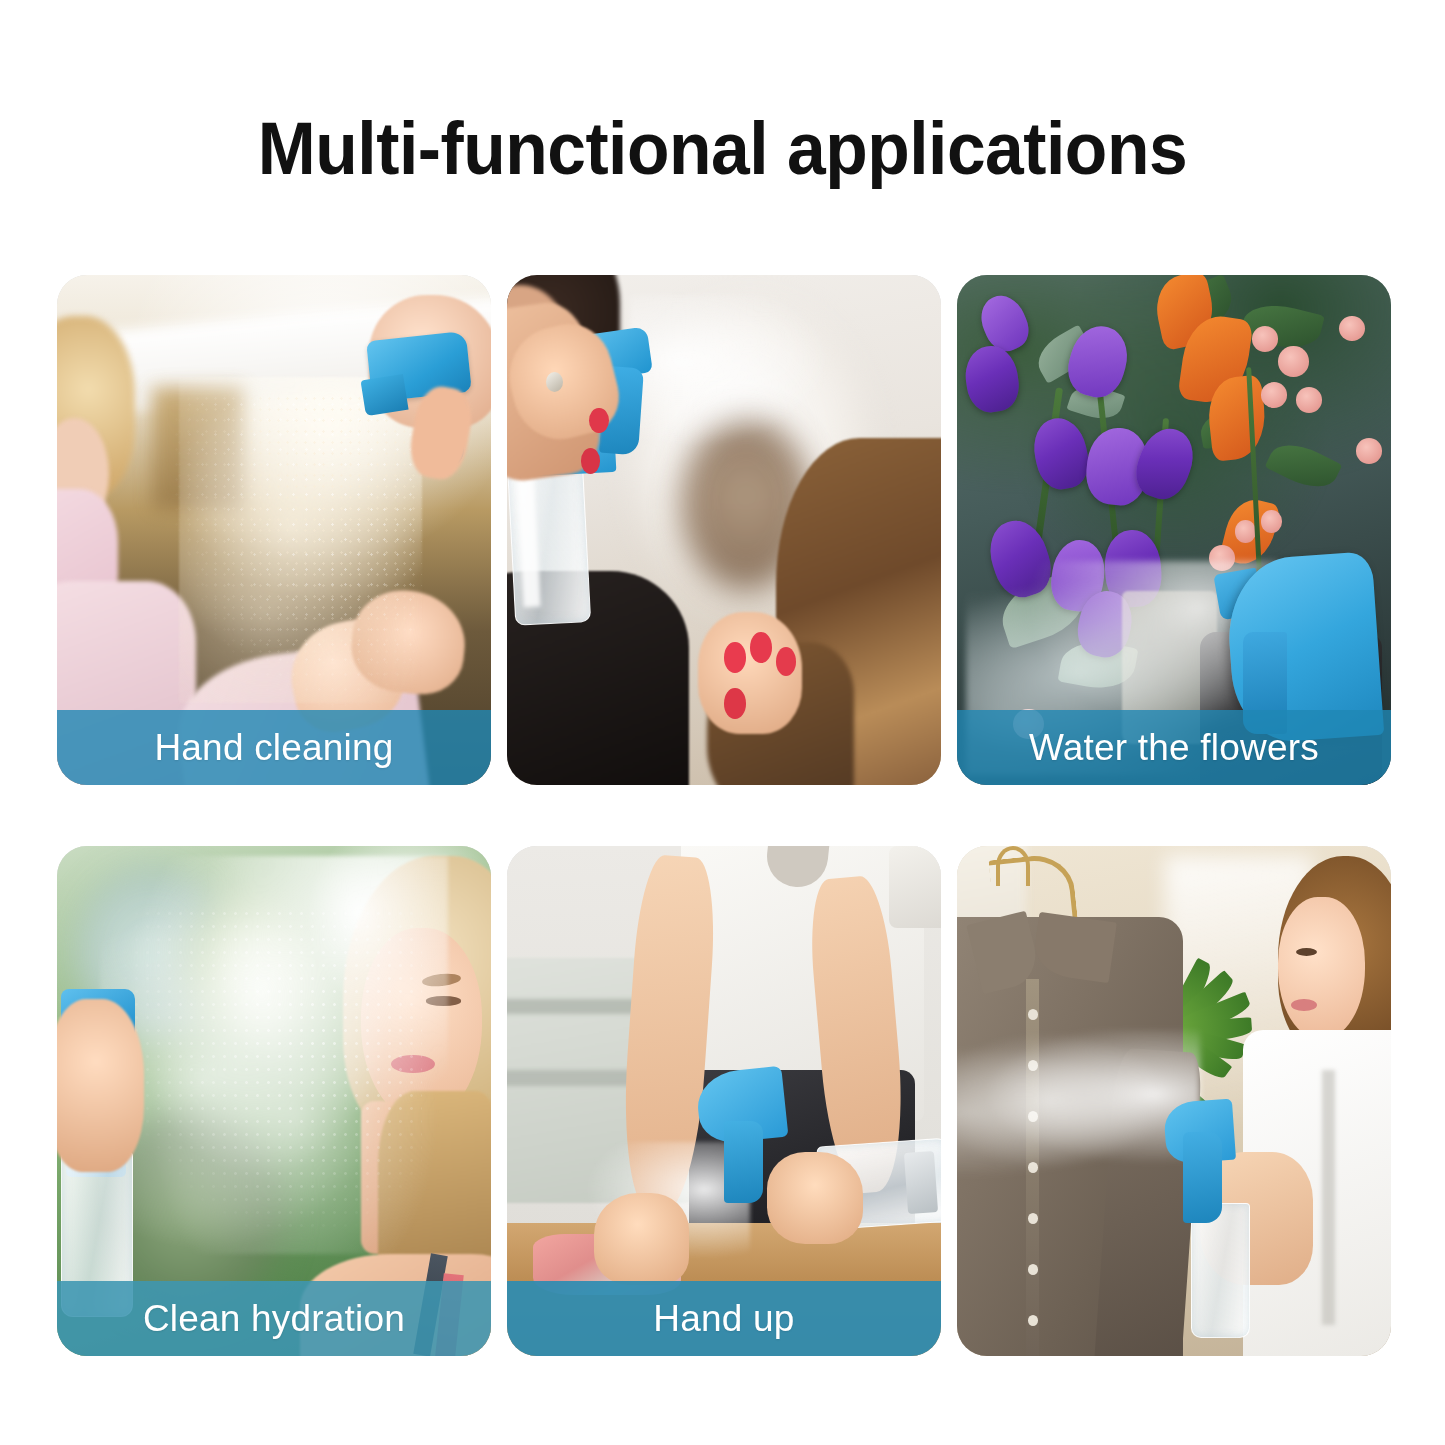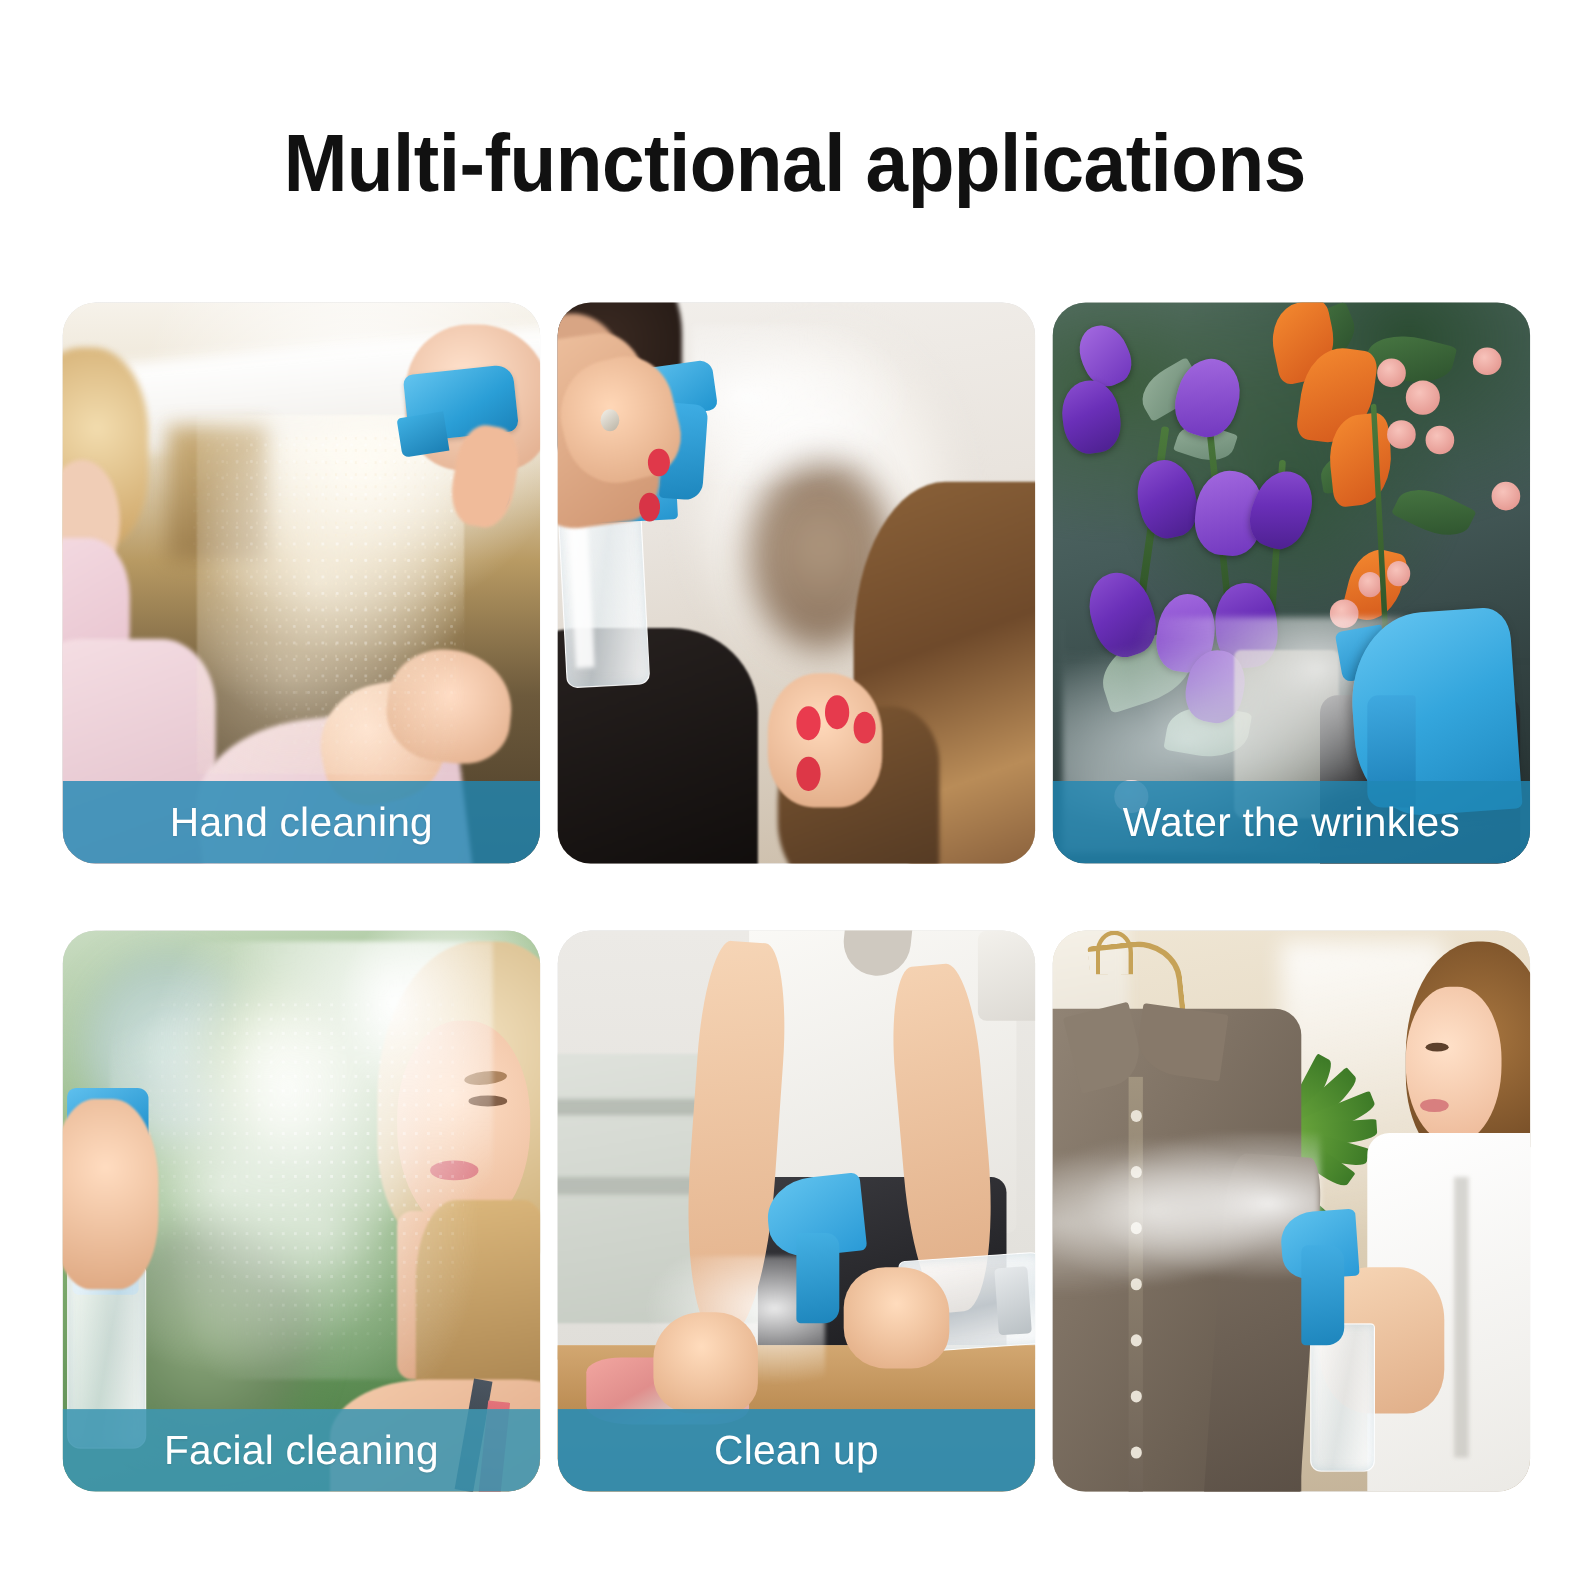--- a/index.html
+++ b/index.html
@@ -532,21 +532,21 @@
         <div class="bell" style="left:34%;top:50%;width:13%;height:15%;transform:rotate(-4deg)"></div>
         <div class="bell" style="left:28%;top:62%;width:12%;height:13%;transform:rotate(12deg)"></div>
 
         <div class="s3-vase"></div>
         <div class="s3-pot"></div>
         <div class="s3-mist"></div>
         <div class="s3-spray-tip"></div>
         <div class="s3-spray"></div>
         <div class="s3-spray-trig"></div>
       </div>
-      <div class="caption">Water the wrinkles</div>
+      <div class="caption">Water the flowers</div>
     </div>
 
     <div class="card">
       <div class="photo">
         <div class="s4"></div>
         <div class="s4-bokeh1"></div>
         <div class="s4-bokeh2"></div>
         <div class="s4-bokeh3"></div>
         <div class="s4-sun"></div>
         <div class="s4-hair"></div>
@@ -559,21 +559,21 @@
         <div class="s4-shoulder"></div>
         <div class="s4-strap"></div>
         <div class="s4-strap2"></div>
         <div class="s4-mist"></div>
         <div class="s4-speck"></div>
         <div class="s4-noz"></div>
         <div class="s4-body"></div>
         <div class="s4-bottle"></div>
         <div class="s4-hand"></div>
       </div>
-      <div class="caption teal">Facial cleaning</div>
+      <div class="caption teal">Clean hydration</div>
     </div>
 
     <div class="card">
       <div class="photo">
         <div class="s5"></div>
         <div class="s5-sofa"></div>
         <div class="s5-sofa-l1"></div>
         <div class="s5-sofa-l2"></div>
         <div class="s5-shirt"></div>
         <div class="s5-vneck"></div>
@@ -585,21 +585,21 @@
         <div class="s5-table"></div>
         <div class="s5-cloth"></div>
         <div class="s5-mist"></div>
         <div class="s5-hand-w"></div>
         <div class="s5-bottle"></div>
         <div class="s5-cap"></div>
         <div class="s5-noz"></div>
         <div class="s5-trig"></div>
         <div class="s5-hand-s"></div>
       </div>
-      <div class="caption solid">Clean up</div>
+      <div class="caption solid">Hand up</div>
     </div>
 
     <div class="card">
       <div class="photo">
         <div class="s6"></div>
         <div class="s6-wall-l"></div>
         <div class="s6-wall-light"></div>
 
         <div class="s6-palm">
           <div class="frond" style="left:20%;top:30%;width:54%;height:7%;transform:rotate(-62deg)"></div>

